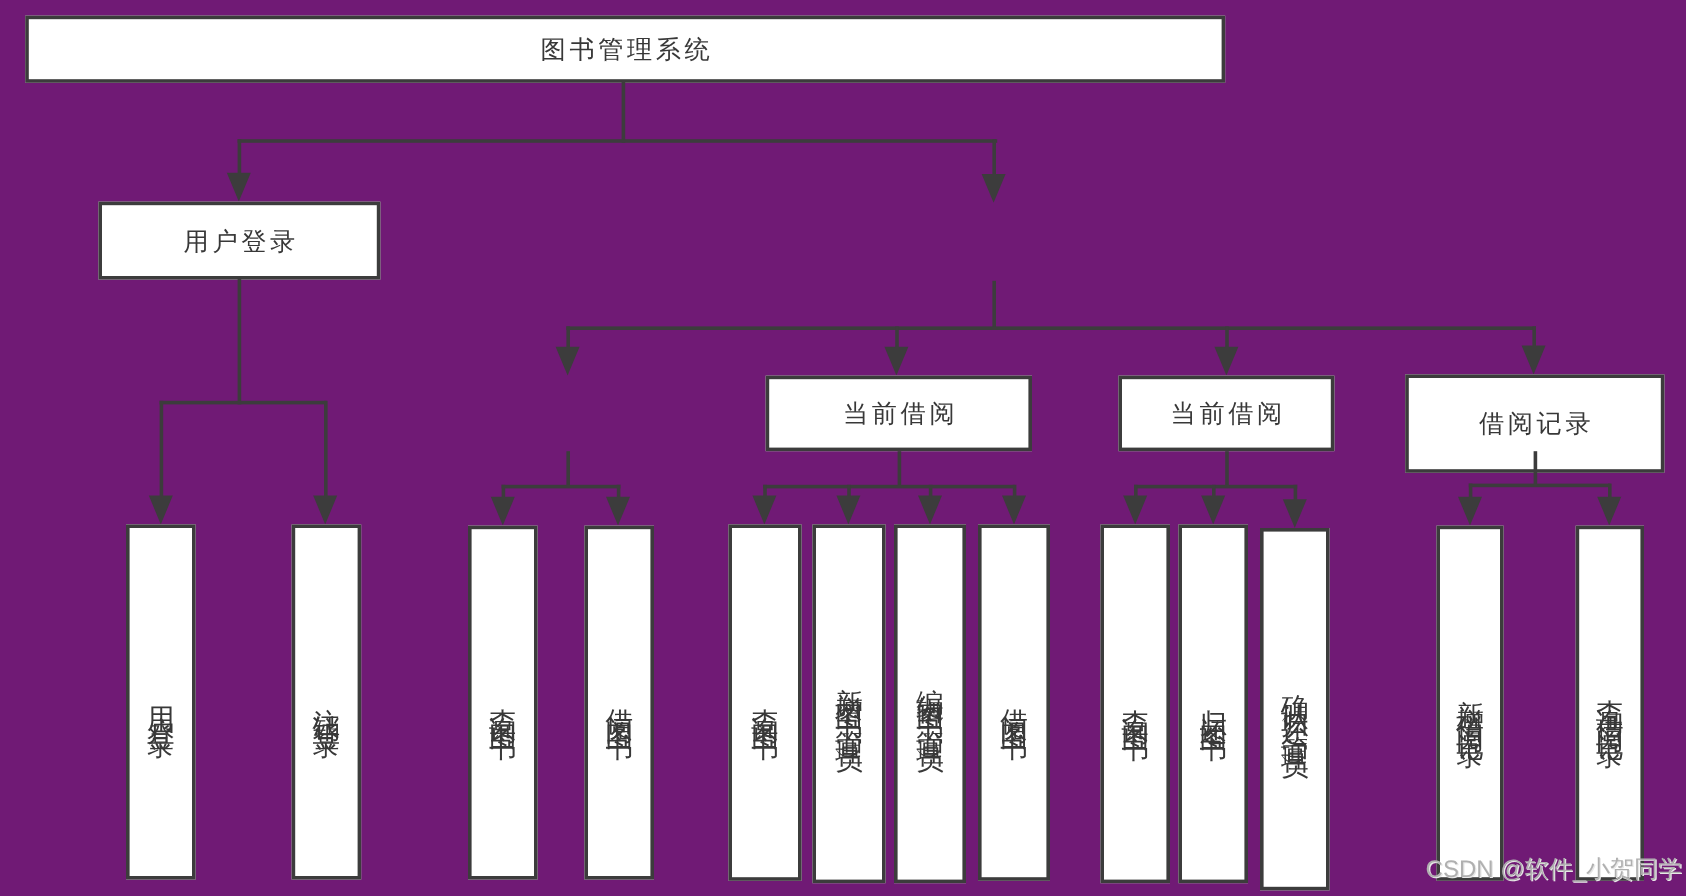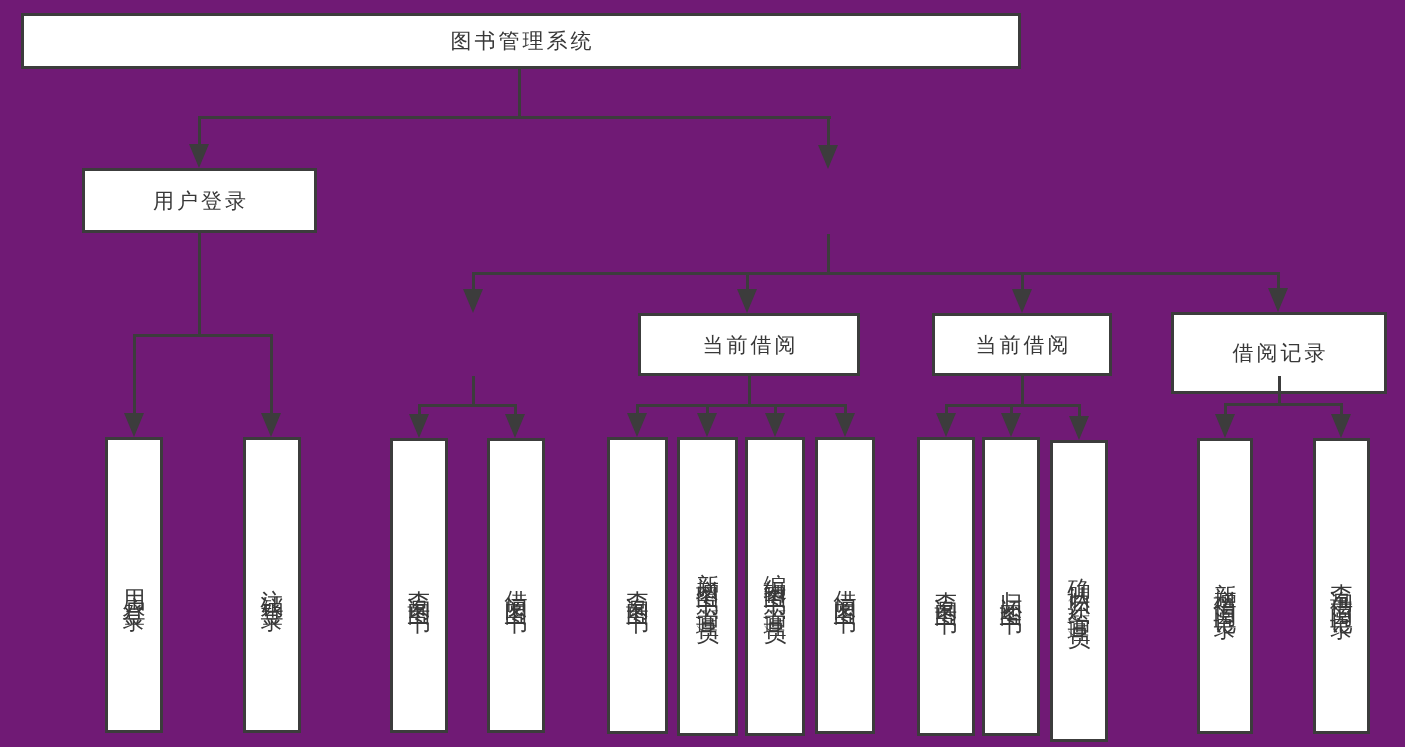--- a/index.html
+++ b/index.html
@@ -149,14 +149,15 @@
   <div class="vbox" style="left:745px;top:437px;width:60px;height:299px">编辑图书（管理员）</div>
   <div class="vbox" style="left:815px;top:437px;width:60px;height:297px">借阅图书</div>
 
   <div class="vbox" style="left:917px;top:437px;width:58px;height:299px">查询图书</div>
   <div class="vbox" style="left:982px;top:437px;width:58px;height:299px">归还图书</div>
   <div class="vbox" style="left:1050px;top:440px;width:58px;height:302px">确认归还（管理员）</div>
 
   <div class="vbox" style="left:1197px;top:438px;width:56px;height:296px">新增借阅记录</div>
   <div class="vbox" style="left:1313px;top:438px;width:57px;height:296px">查询借阅记录</div>
 
+  <div class="watermark">CSDN @软件_小贺同学</div>
 
 </div>
 
 </body></html>

